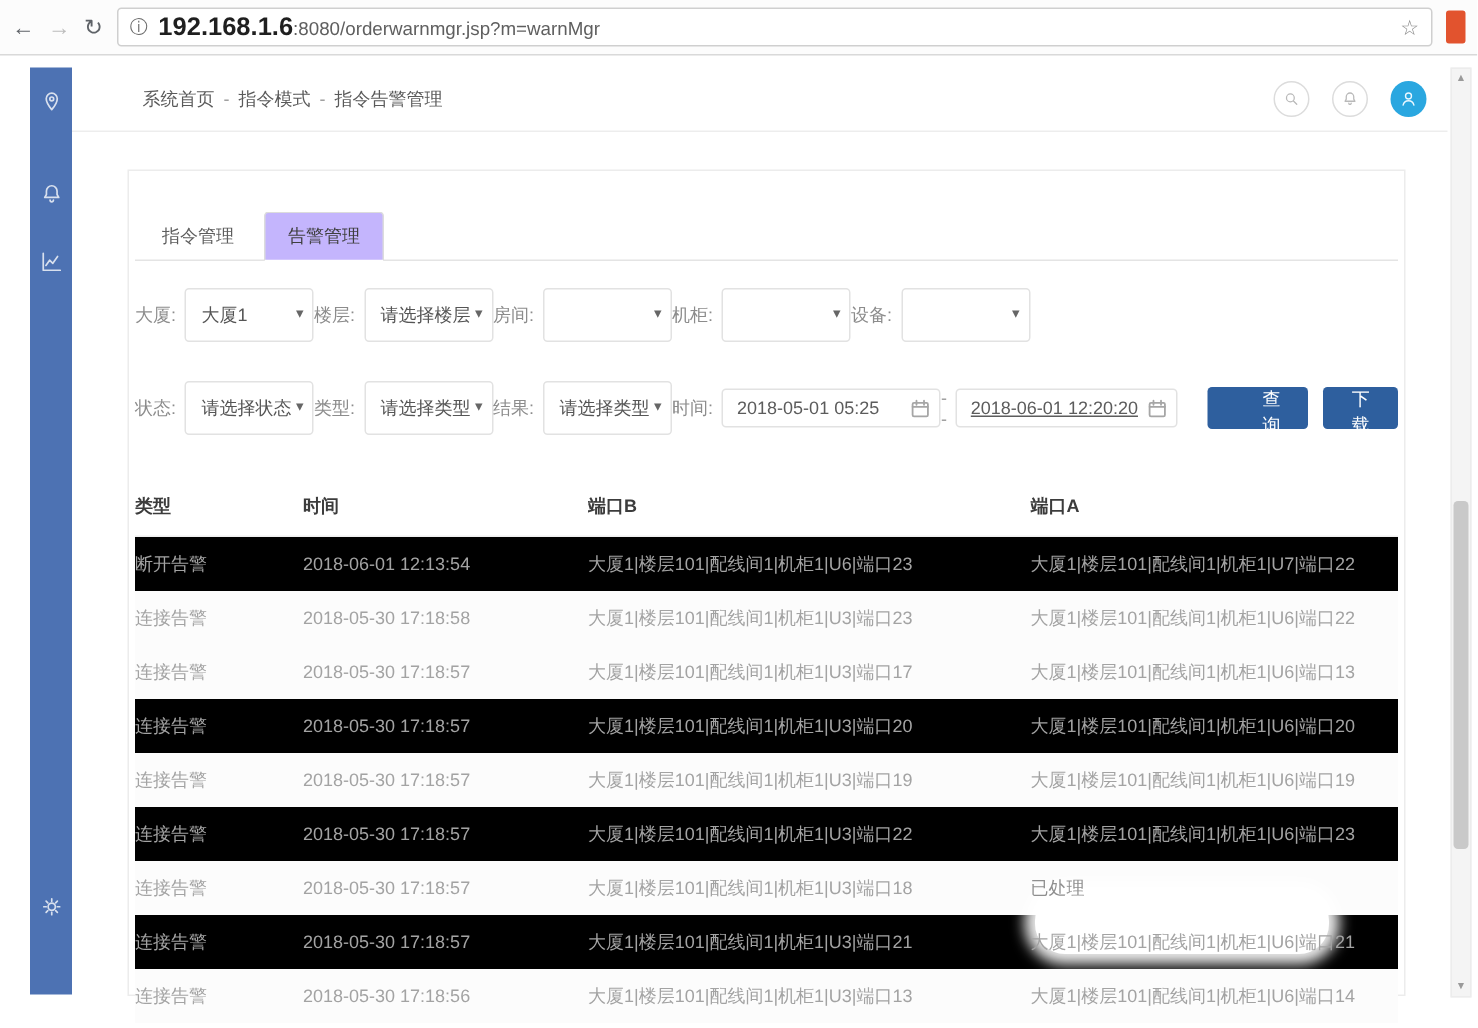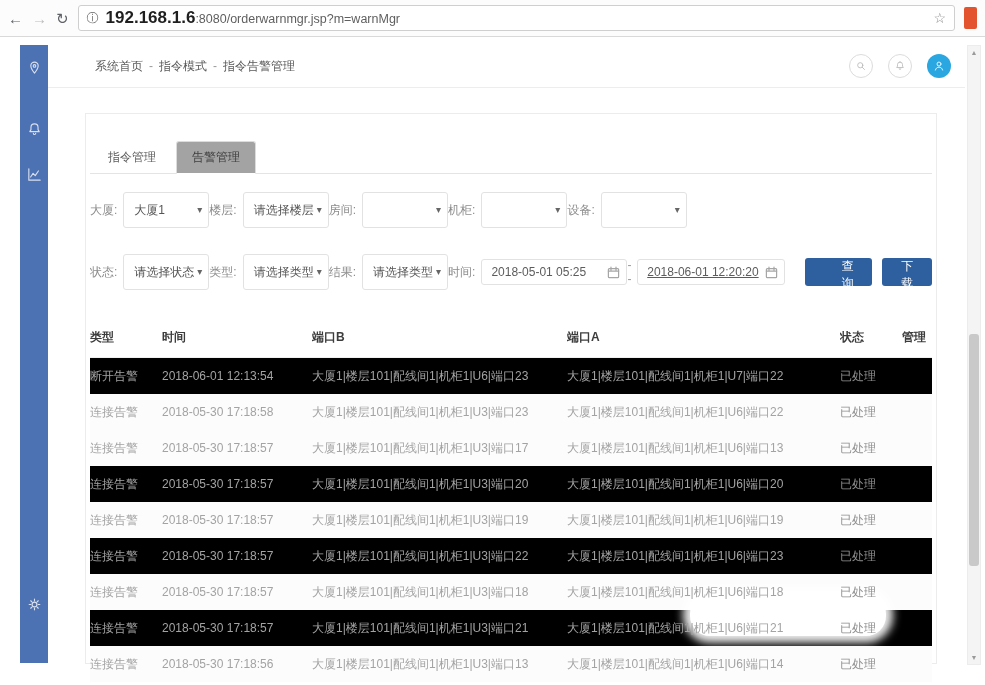--- a/index.html
+++ b/index.html
@@ -35,21 +35,21 @@
   .circle-btn svg{width:12px;height:12px;stroke:#b9b9b9;fill:none;stroke-width:1.7;stroke-linecap:round;stroke-linejoin:round;}
   .avatar{width:24px;height:24px;border-radius:50%;background:var(--avatar);display:flex;align-items:center;justify-content:center;cursor:pointer;}
   .avatar svg{width:14px;height:14px;stroke:#eaf7ff;fill:none;stroke-width:1.6;stroke-linecap:round;stroke-linejoin:round;}
 
   
   .card{position:absolute;left:85px;top:113px;width:852px;height:551px;background:#fff;
         border:1px solid #ececec;box-sizing:border-box;padding:0 4px;}
   .tabs{display:flex;gap:4px;margin:27px 0 0;border-bottom:1px solid #e4e4e4;padding-left:2px;}
   .tab{height:31px;padding:0 15px;display:flex;align-items:center;font-size:12px;color:#5d5d5d;
        border:1px solid transparent;border-radius:3px 3px 0 0;margin-bottom:-1px;cursor:pointer;}
-  .tab.active{background:#a3a3a3;border-color:#dcdcdc;border-bottom-color:#fff;color:#3f3f3f;}
+  .tab.active{background:#c4b5fd;border-color:#dcdcdc;border-bottom-color:#fff;color:#3f3f3f;}
 
   .frow{display:flex;align-items:center;column-gap:0;}
   .frow1{margin-top:18px;}
   .frow2{margin-top:26px;}
   .fgroup{display:flex;align-items:center;}
   .flabel{color:#8c8c8c;margin-right:6px;white-space:nowrap;}
   .select{width:86px;height:36px;background:#fff;border:1px solid #e2e2e2;border-radius:3px;
           display:flex;align-items:center;justify-content:space-between;padding:0 6px 0 10px;
           box-sizing:border-box;color:#555;cursor:pointer;}
   .caret{color:#666;font-size:10px;line-height:1;}
@@ -60,21 +60,21 @@
   .d-from{width:146px;}
   .d-to{width:150px;text-decoration:underline;}
   .range-sep{color:#9a9a9a;letter-spacing:1px;}
   .btn{height:28px;padding:0 13px;border:none;border-radius:3px;background:var(--button);
        color:#fff;font-size:12px;cursor:pointer;font-family:inherit;}
   .btn.query{margin-left:20px;padding-left:31px;}
   .btn.download{margin-left:10px;}
 
   
   .tbl{margin-top:27px;}
-  .thead,.trow{display:grid;grid-template-columns:72px 150px 255px 273px 62px 1fr;align-items:center;}
+  .thead,.trow{display:grid;grid-template-columns:72px 150px 255px 273px 62px 1fr;align-items:center;gap:40px;}
   .thead{height:40px;border-bottom:1px solid #f0f0f0;color:#3c3c3c;font-weight:bold;}
   .trow{height:36px;color:#a3a3a3;background:#fcfcfc;}
   .trow.shaded{background:#000000;}
   .cv{position:relative;z-index:2;white-space:nowrap;overflow:hidden;}
   .c-status{color:#8f8f8f;}
 
   
   .smudge{position:absolute;left:690px;top:594px;width:196px;height:42px;background:#fff;
           border-radius:20px;box-shadow:0 0 9px 7px rgba(255,255,255,.92);z-index:1;}
 
@@ -309,21 +309,20 @@
       <span class="cv">大厦1|楼层101|配线间1|机柜1|U3|端口22</span>
       <span class="cv">大厦1|楼层101|配线间1|机柜1|U6|端口23</span>
       <span class="cv c-status">已处理</span>
       <span class="cv"></span>
     </div>
 
     <div class="trow">
       <span class="cv">连接告警</span>
       <span class="cv">2018-05-30 17:18:57</span>
       <span class="cv">大厦1|楼层101|配线间1|机柜1|U3|端口18</span>
-      <span class="cv">大厦1|楼层101|配线间1|机柜1|U6|端口18</span>
       <span class="cv c-status">已处理</span>
       <span class="cv"></span>
     </div>
 
     <div class="trow shaded">
       <span class="cv">连接告警</span>
       <span class="cv">2018-05-30 17:18:57</span>
       <span class="cv">大厦1|楼层101|配线间1|机柜1|U3|端口21</span>
       <span class="cv">大厦1|楼层101|配线间1|机柜1|U6|端口21</span>
       <span class="cv c-status">已处理</span>

